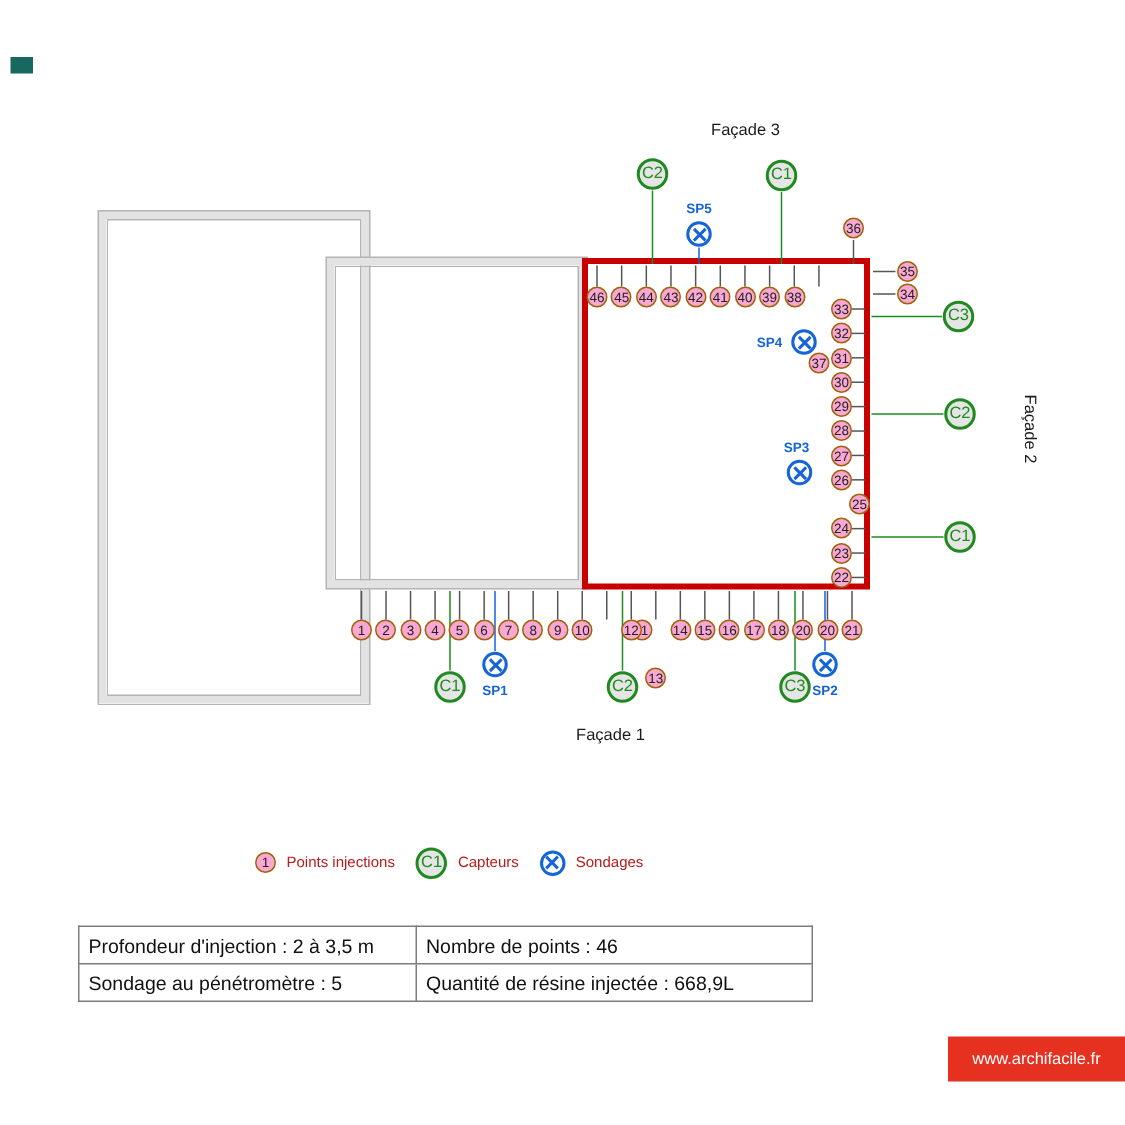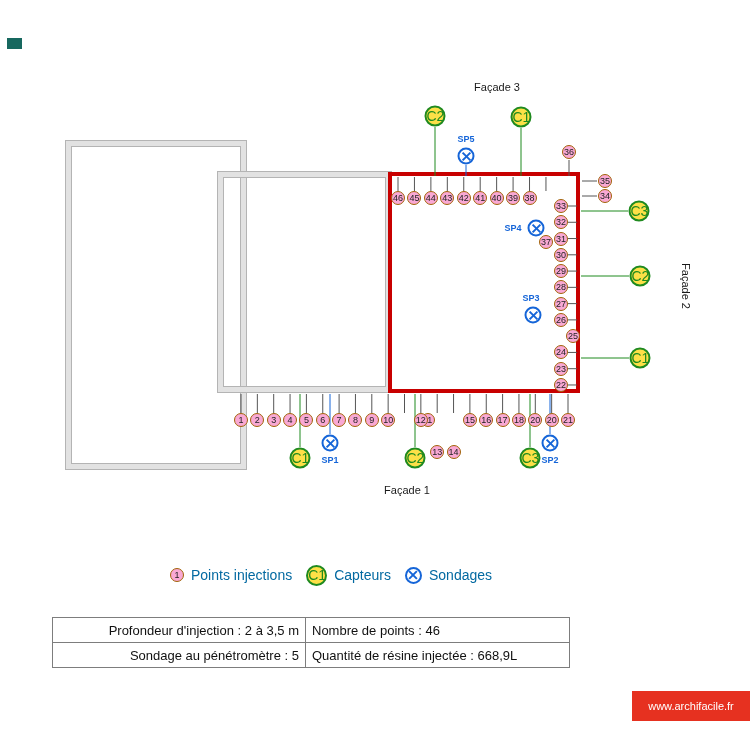--- a/index.html
+++ b/index.html
@@ -12,45 +12,45 @@
           box-shadow: 0 0 0 1px #b4b4b4, inset 0 0 0 1px #b4b4b4; }
   .room-left { left: 66px; top: 141px; width: 180px; height: 328px; }
   .room-mid  { left: 218px; top: 172px; width: 173px; height: 220px; }
   .red-zone  { position: absolute; left: 388px; top: 172px; width: 192px; height: 221px; border: 4px solid #c80000; }
 
   #lines { position: absolute; left: 0; top: 0; pointer-events: none; }
 
   .pt { position: absolute; width: 14px; height: 14px; border-radius: 50%; background: #f9a8d4;
         border: 1px solid #a16207; color: #222; font-size: 9px; line-height: 12px; text-align: center;
         transform: translate(-50%,-50%); }
-  .sensor { position: absolute; width: 21px; height: 21px; border-radius: 50%; background: #fde047;
-        border: 2px solid #1f8a1f; color: #1f8a1f; font-size: 14px; line-height: 17px; text-align: center;
+  .sensor { position: absolute; width: 21px; height: 21px; border-radius: 50%; background: #e5e5e5;
+        border: 2px solid #1f8a1f; color: #1f8a1f; font-size: 11px; line-height: 17px; text-align: center;
         transform: translate(-50%,-50%); }
   .sondage { position: absolute; width: 17px; height: 17px; border-radius: 50%; background: #fff;
         border: 2px solid #1565d8; transform: translate(-50%,-50%); }
   .sondage::before, .sondage::after { content: ""; position: absolute; left: 50%; top: 50%;
         width: 11px; height: 2px; background: #1565d8; transform: translate(-50%,-50%) rotate(45deg); }
   .sondage::after { transform: translate(-50%,-50%) rotate(-45deg); }
   .sp-label { position: absolute; color: #1565d8; font-weight: bold; font-size: 9px;
         transform: translate(-50%,-50%); white-space: nowrap; }
 
   .facade { position: absolute; font-size: 11px; color: #1a1a1a; transform: translate(-50%,-50%); white-space: nowrap; }
   .facade-3 { left: 497px; top: 87px; }
   .facade-1 { left: 407px; top: 490px; }
   .facade-2 { left: 686px; top: 286px; writing-mode: vertical-rl; }
 
   .legend { position: absolute; left: 170px; top: 561px; height: 28px; display: flex; align-items: center; }
   .legend .pt, .legend .sensor { position: static; transform: none; flex: none; }
   .legend .sondage { position: relative; left: auto; top: auto; transform: none; flex: none; }
-  .legend-text { font-size: 14px; color: #0369a1; margin: 0 14px 0 7px; white-space: nowrap; }
+  .legend-text { font-size: 10px; color: #b91c1c; margin: 0 14px 0 7px; white-space: nowrap; }
 
   .info-table { position: absolute; left: 52px; top: 617px; border-collapse: collapse; }
   .info-table td { border: 1px solid #7d7d7d; height: 25px; font-size: 13px; color: #111;
         padding: 0 6px; vertical-align: middle; background: #fff; }
-  .info-table td:first-child { width: 253px; text-align: right; }
+  .info-table td:first-child { width: 225px; }
   .info-table td:last-child  { width: 264px; }
 
   .footer-brand { position: absolute; left: 632px; top: 691px; width: 118px; height: 30px;
         background: #e63120; color: #fff; font-size: 11px; display: flex; align-items: center;
         justify-content: center; text-decoration: none; }
 </style>
 </head>
 <body>
 
 <div id="plan">
@@ -153,21 +153,21 @@
     <div class="pt" style="left: 290.05px; top: 420px;">4</div>
     <div class="pt" style="left: 306.4px; top: 420px;">5</div>
     <div class="pt" style="left: 322.75px; top: 420px;">6</div>
     <div class="pt" style="left: 339.1px; top: 420px;">7</div>
     <div class="pt" style="left: 355.45px; top: 420px;">8</div>
     <div class="pt" style="left: 371.8px; top: 420px;">9</div>
     <div class="pt" style="left: 388.15px; top: 420px;">10</div>
     <div class="pt" style="left: 404.5px; top: 420px; margin-left: 23px;">11</div>
     <div class="pt" style="left: 420.85px; top: 420px;">12</div>
     <div class="pt" style="left: 437.2px; top: 420px; margin-top: 32px;">13</div>
-    <div class="pt" style="left: 453.55px; top: 420px; margin-top: 32px;">14</div>
+    <div class="pt" style="left: 453.55px; top: 420px;">14</div>
     <div class="pt" style="left: 469.9px; top: 420px;">15</div>
     <div class="pt" style="left: 486.25px; top: 420px;">16</div>
     <div class="pt" style="left: 502.6px; top: 420px;">17</div>
     <div class="pt" style="left: 518.95px; top: 420px;">18</div>
     <div class="pt" style="left: 535.3px; top: 420px;">20</div>
     <div class="pt" style="left: 551.65px; top: 420px;">20</div>
     <div class="pt" style="left: 568px; top: 420px;">21</div>
     <div class="pt" style="left: 398px; top: 198px;">46</div>
     <div class="pt" style="left: 414.44px; top: 198px;">45</div>
     <div class="pt" style="left: 430.88px; top: 198px;">44</div>

